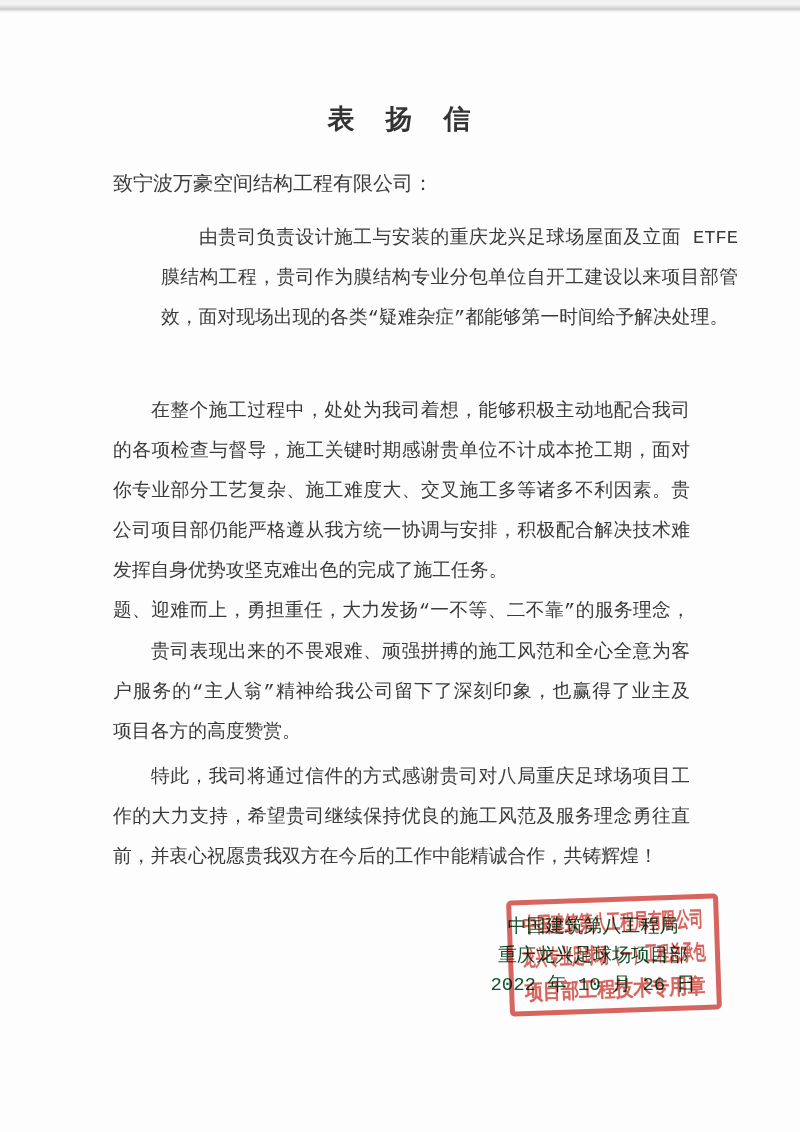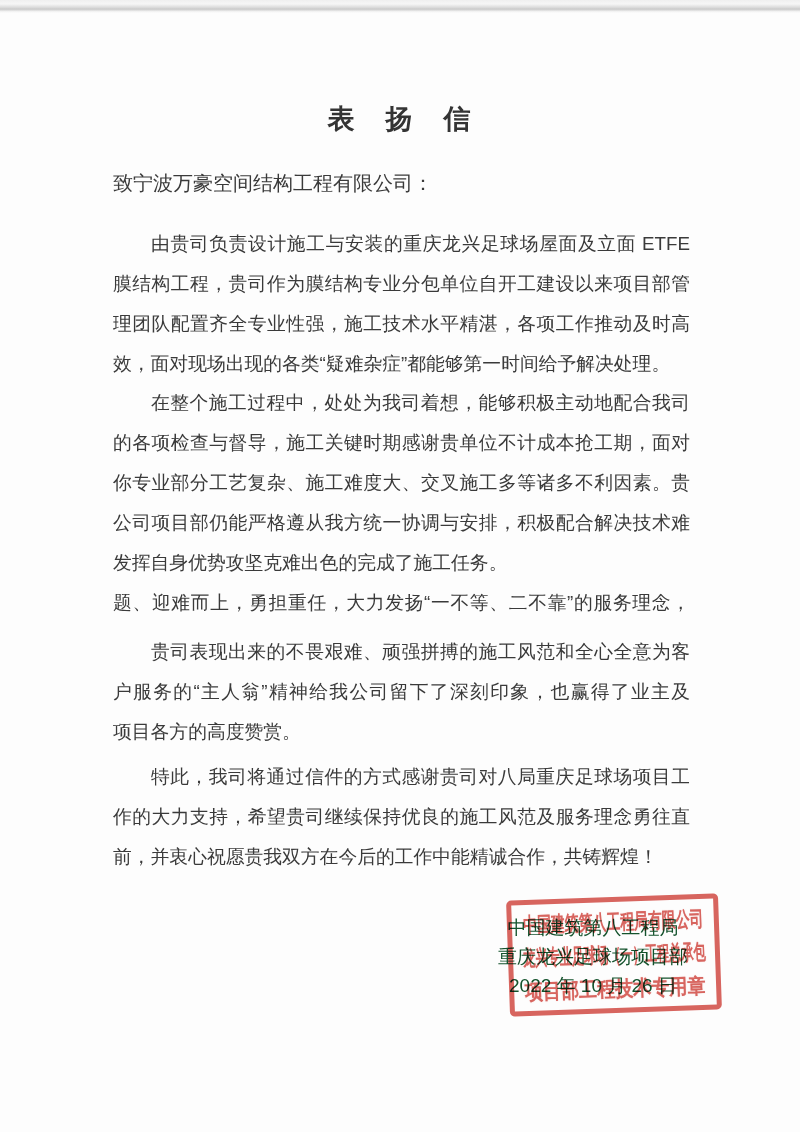--- a/index.html
+++ b/index.html
@@ -1,20 +1,20 @@
 <!DOCTYPE html>
 <html><head>
 <meta charset="utf-8">
 <style>
   html,body{margin:0;padding:0;background:#ffffff;}
   .page{
     position:relative;
     width:800px;height:1132px;
     background:#fdfdfd;
-    font-family:Liberation Sans, sans-serif;
+    font-family:Liberation Mono, monospace;
     color:#3a3a3a;
     overflow:hidden;
   }
   .scan-edge{
     position:absolute;top:0;left:0;width:100%;height:13px;
     background:linear-gradient(180deg,#efefef 0%,#f6f6f6 30%,#dadada 58%,#c9c9c9 70%,#f2f2f2 88%,#fdfdfd 100%);
   }
   .title{
     position:absolute;top:101px;left:0;width:100%;
     text-align:center;
@@ -29,22 +29,22 @@
     position:absolute;left:113px;width:577px;
     font-size:18.8px;
   }
   .para .bline{
     display:block;height:40px;line-height:40px;
     text-align:justify;text-align-last:justify;
     white-space:nowrap;
   }
   .para .bline.indent{padding-left:38px;}
   .para .bline.last{text-align-last:left;}
-  .p1{top:224px;}
-  .p2{top:383px;}
+  .p1{top:218px;margin-left:48px;}
+  .p2{top:391px;}
   .p3{top:632px;}
   .p4{top:757px;}
   .signature{
     position:absolute;left:468px;top:913px;width:250px;
     text-align:center;font-size:19px;line-height:29px;
     color:#14532d;z-index:2;
   }
   .stamp{
     position:absolute;left:508px;top:897px;
     width:202px;height:106px;
@@ -72,21 +72,20 @@
 
   <div class="scan-edge"></div>
 
   <div class="title">表　扬　信</div>
 
   <div class="salutation">致宁波万豪空间结构工程有限公司：</div>
 
   <div class="para p1">
     <span class="bline indent">由贵司负责设计施工与安装的重庆龙兴足球场屋面及立面 ETFE</span>
     <span class="bline">膜结构工程，贵司作为膜结构专业分包单位自开工建设以来项目部管</span>
-    <span class="bline">理团队配置齐全专业性强，施工技术水平精湛，各项工作推动及时高</span>
     <span class="bline last">效，面对现场出现的各类“疑难杂症”都能够第一时间给予解决处理。</span>
   </div>
 
   <div class="para p2">
     <span class="bline indent">在整个施工过程中，处处为我司着想，能够积极主动地配合我司</span>
     <span class="bline">的各项检查与督导，施工关键时期感谢贵单位不计成本抢工期，面对</span>
     <span class="bline">你专业部分工艺复杂、施工难度大、交叉施工多等诸多不利因素。贵</span>
     <span class="bline">公司项目部仍能严格遵从我方统一协调与安排，积极配合解决技术难</span>
     <span class="bline last">发挥自身优势攻坚克难出色的完成了施工任务。</span>
     <span class="bline">题、迎难而上，勇担重任，大力发扬“一不等、二不靠”的服务理念，</span>

